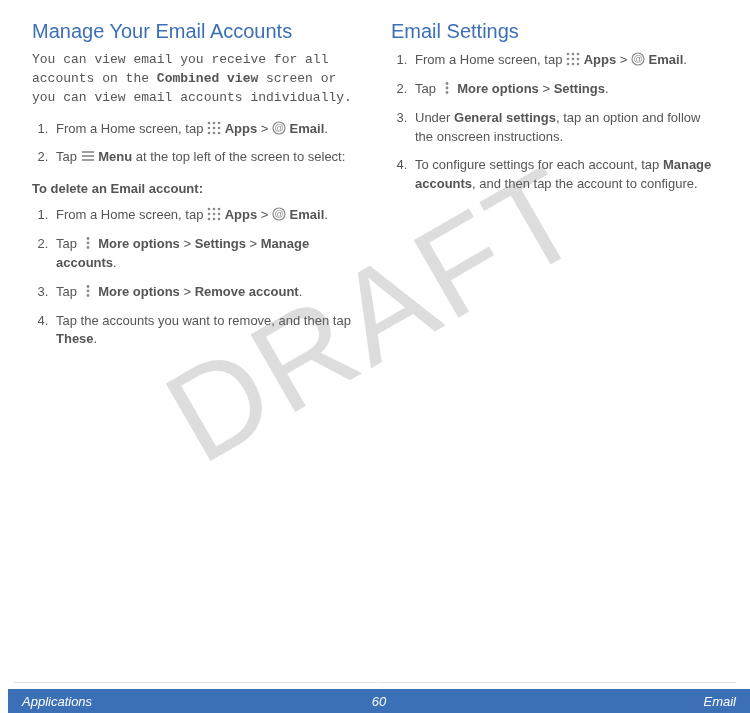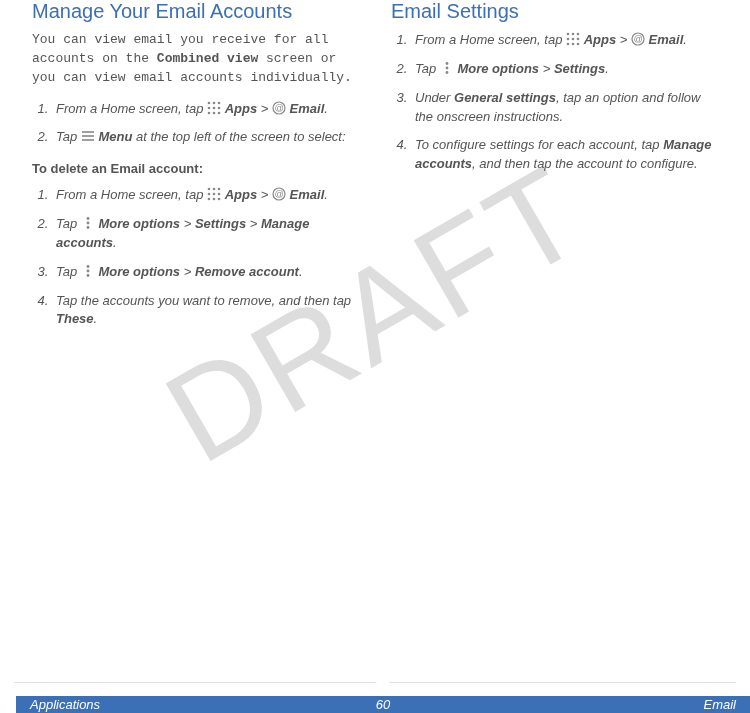--- a/index.html
+++ b/index.html
@@ -14,21 +14,21 @@
   }
   .page {
     position: relative;
     width: 750px;
     height: 713px;
     box-sizing: border-box;
   }
   .columns {
     display: flex;
     gap: 32px;
-    padding: 0 32px 0 32px;
+    padding: 20px 32px 0 32px;
   }
   .col {
     flex: 1;
     min-width: 0;
   }
   h2.section-title {
     color: #3b6fb6;
     font-weight: 400;
     font-size: 20px;
     margin: 0 0 8px 0;
@@ -44,21 +44,20 @@
     list-style: decimal;
     padding-left: 20px;
     margin: 0 0 14px 0;
     color: #555;
     font-size: 13px;
     line-height: 1.45;
   }
   ol.steps > li {
     margin-bottom: 10px;
     padding-left: 4px;
-    font-style: italic;
   }
   ul.sub {
     list-style: disc;
     padding-left: 18px;
     margin: 8px 0 0 0;
   }
   ul.sub > li {
     margin-bottom: 8px;
   }
   strong.b {
@@ -88,24 +87,24 @@
     font-size: 130px;
     color: rgba(120,120,120,0.25);
     font-weight: 400;
     letter-spacing: 4px;
     pointer-events: none;
     user-select: none;
     white-space: nowrap;
   }
   .footer {
     position: absolute;
-    left: 16px;
+    left: 8px;
     right: 0;
     bottom: 0;
-    height: 17px;
+    height: 24px;
     background: #3b6fb6;
     color: #fff;
     display: flex;
     align-items: center;
     font-style: italic;
     font-size: 13px;
     padding: 0 14px;
   }
   .footer .center {
     position: absolute;

